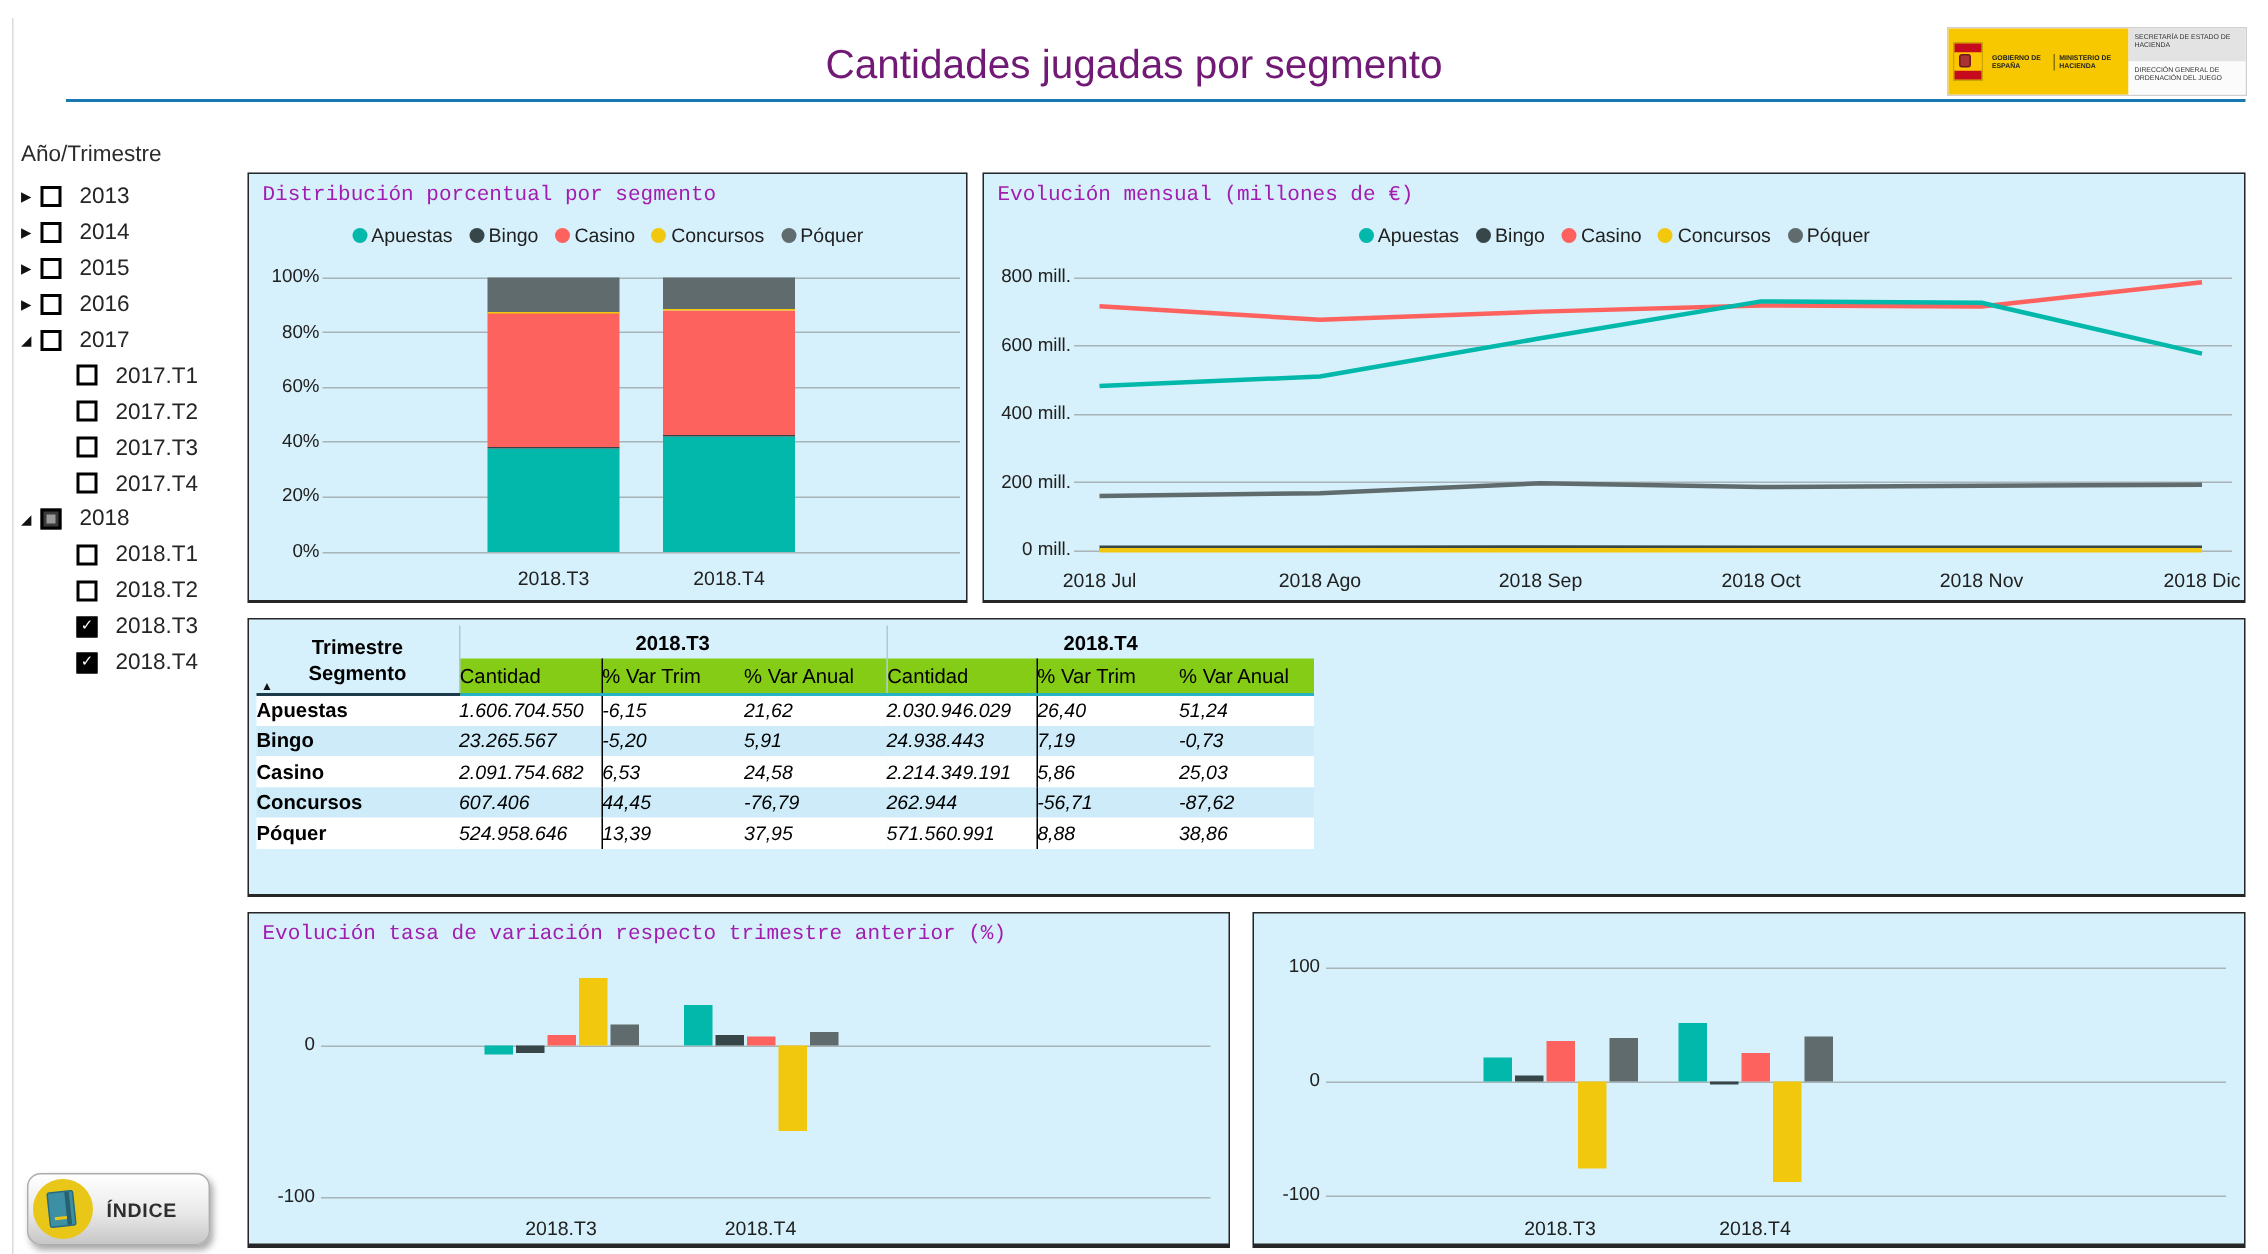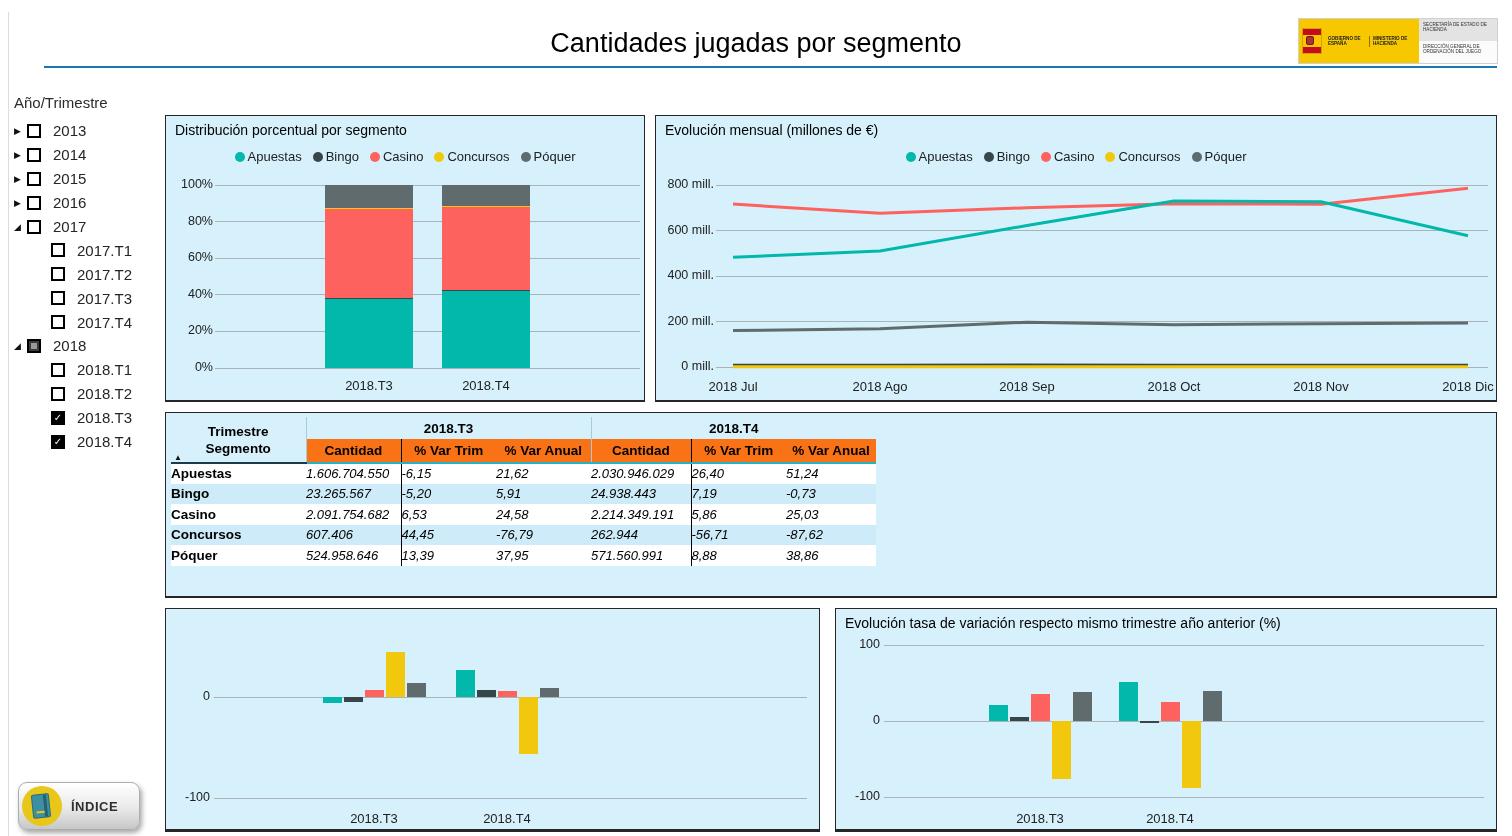--- a/index.html
+++ b/index.html
@@ -9,21 +9,21 @@
 
   
   .logo { position:absolute; left:30px; top:16px; width:130px; height:46px; }
   .logo-line1 { position:relative; font-size:22px; line-height:24px; white-space:nowrap; }
   .logo-w1 { color:#6d6d6d; }
   .logo-w2 { color:#3f4447; font-weight:bold; letter-spacing:-0.5px; }
   .logo-circle { position:absolute; top:-9px; left:94px; width:22px; height:22px; border-radius:50%;
                  background:#e5c515; color:#4a4a4a; font-size:8px; display:flex; align-items:center; justify-content:center; }
   .logo-tag { font-size:8px; font-style:italic; color:#d9b310; text-align:right; margin-top:1px; }
   .page-title { position:absolute; left:50%; top:28px; transform:translateX(-50%); font-size:27px; font-weight:normal;
-                color:#000000; white-space:nowrap; }
+                color:#701a75; white-space:nowrap; }
   .header-rule { position:absolute; left:44px; right:15px; top:66px; height:2px; background:#1779b0; }
 
   .gov { position:absolute; left:1298px; top:18px; width:200px; height:46px; display:flex; border:1px solid #d0d0d0; }
   .gov-left { background:#f7c800; display:flex; align-items:center; width:120px; }
   .flag { width:26px; height:26px; margin-left:3px; display:flex; flex-direction:column; border:1px solid #c9a700; }
   .flag .fr { flex:1; background:#c60b1e; }
   .flag .fy { flex:2; background:#ffc400; position:relative; }
   .crest { position:absolute; left:3px; top:1px; width:8px; height:9px; background:#a33; border-radius:2px; border:1px solid #6a1a1a; }
   .gov-txt { display:flex; align-items:center; margin-left:3px; }
   .gov-block { font-size:4.6px; font-weight:bold; color:#222; line-height:5.5px; padding:0 3px; }
@@ -45,21 +45,21 @@
   .cb-inner { position:absolute; left:2px; top:2px; width:6px; height:6px; background:#9a9a9a; }
   .tlabel { margin-left:12px; font-size:15px; color:#252525; }
 
   
   .panel { position:absolute; background:#d6f1fb; border:1px solid #262626; }
   #panel-pct      { left:165px; top:115px; width:480px; height:287px; border-bottom-width:2px; }
   #panel-monthly  { left:655px; top:115px; width:842px; height:287px; border-bottom-width:2px; }
   #panel-table    { left:165px; top:412px; width:1332px; height:186px; border-bottom-width:2px; }
   #panel-vartrim  { left:165px; top:608px; width:655px; height:224px; border-bottom-width:3px; }
   #panel-varanual { left:835px; top:608px; width:662px; height:224px; border-bottom-width:3px; }
-  .ptitle { position:absolute; left:9px; top:6px; font-size:14px; color:#000000; white-space:nowrap; }
+  .ptitle { position:absolute; left:9px; top:6px; font-size:14px; color:#a21caf; white-space:nowrap;font-family:Liberation Mono, monospace; }
   .legend { position:absolute; left:0; right:0; top:33px; display:flex; justify-content:center; gap:11px;
             font-size:13px; color:#212121; }
   .lg-item { display:flex; align-items:center; gap:3px; cursor:pointer; }
   .lg-dot { width:10px; height:10px; border-radius:50%; }
   .gline { position:absolute; height:1px; background:#a9b4b8; }
   .ylab { position:absolute; font-size:12.5px; color:#212121; }
   .xlab { position:absolute; width:100px; text-align:center; font-size:13px; color:#212121; }
 
   
   #plot-pct { position:absolute; left:55px; top:69px; width:415px; height:183px; }
@@ -82,21 +82,21 @@
 
   
   #table-host { position:absolute; left:5px; top:4px; }
   #table-host table { border-collapse:collapse; table-layout:fixed; font-size:13px; color:#000; }
   #table-host th, #table-host td { padding:0; }
   th.corner { position:relative; height:46px; background:#d6f1fb; border-bottom:2px solid #1b3a4a; }
   .c1, .c2 { font-weight:bold; font-size:13.5px; text-align:center; line-height:17px; }
   .sort { position:absolute; left:3px; bottom:0px; font-size:8px; color:#111; }
   th.grp { font-weight:bold; font-size:13.5px; text-align:center; height:22px; background:#d6f1fb;
            border-left:1px solid #a8cadb; }
-  th.sub { font-weight:bold; font-size:13.5px; text-align:center; height:24px; background:#f97316;
+  th.sub { font-weight:normal; font-size:13.5px; text-align:left; height:24px; background:#84cc16;
            border-bottom:2px solid #25b2c5; }
   th.sub.col2, th.sub.col5 { border-left:1px solid #a8cadb; }
   th.sub.col3, th.sub.col6, td.col3, td.col6 { border-left:1px solid #000; }
   tbody tr { background:#fff; }
   tbody tr:nth-child(even) { background:#cdebf8; }
   th.rowlab { font-weight:bold; font-size:13.5px; text-align:left; padding-left:6px; height:20.5px; }
   td.num { padding-right:10px; font-size:13px;font-style:italic; }
 
   
   .indice { position:absolute; left:18px; top:782px; width:122px; height:48px; border:1px solid #adadad;
@@ -399,20 +399,21 @@
               <td class="num col5">571.560.991</td>
               <td class="num col6">8,88</td>
               <td class="num col7">38,86</td>
             </tr>
           </tbody>
         </table>
       </div>
   </div>
 
   <div class="panel" id="panel-vartrim">
+    <div class="ptitle">Evolución tasa de variación respecto trimestre anterior (%)</div>
     <div id="plot-vartrim">
         <div class="gline" style="top: 87.5px;"></div>
         <div class="ylab" style="top: 80px;">0</div>
         <div class="gline" style="top: 188.5px;"></div>
         <div class="ylab" style="top: 181px;">-100</div>
         <div class="gbar" style="left: 157px; height: 6.2115px; top: 88px; background: rgb(1, 184, 170);"></div>
         <div class="gbar" style="left: 178px; height: 5.252px; top: 88px; background: rgb(55, 70, 73);"></div>
         <div class="gbar" style="left: 199px; height: 6.5953px; top: 81.4047px; background: rgb(253, 98, 94);"></div>
         <div class="gbar" style="left: 220px; height: 44.8945px; top: 43.1055px; background: rgb(242, 200, 15);"></div>
         <div class="gbar" style="left: 241px; height: 13.5239px; top: 74.4761px; background: rgb(95, 107, 109);"></div>
@@ -420,21 +421,20 @@
         <div class="gbar" style="left: 290px; height: 26.664px; top: 61.336px; background: rgb(1, 184, 170);"></div>
         <div class="gbar" style="left: 311px; height: 7.2619px; top: 80.7381px; background: rgb(55, 70, 73);"></div>
         <div class="gbar" style="left: 332px; height: 5.9186px; top: 82.0814px; background: rgb(253, 98, 94);"></div>
         <div class="gbar" style="left: 353px; height: 57.2771px; top: 88px; background: rgb(242, 200, 15);"></div>
         <div class="gbar" style="left: 374px; height: 8.9688px; top: 79.0312px; background: rgb(95, 107, 109);"></div>
         <div class="xlab" style="left: 291px; top: 202px;">2018.T4</div>
       </div>
   </div>
 
   <div class="panel" id="panel-varanual">
-    <div class="ptitle">Evolución tasa de variación respecto mismo trimestre año anterior (%)</div>
     <div id="plot-varanual">
         <div class="gline" style="top: 35.5px;"></div>
         <div class="ylab" style="top: 28px;">100</div>
         <div class="gline" style="top: 111.5px;"></div>
         <div class="ylab" style="top: 104px;">0</div>
         <div class="gline" style="top: 187.5px;"></div>
         <div class="ylab" style="top: 180px;">-100</div>
         <div class="gbar" style="left: 153px; height: 16.4312px; top: 95.5688px; background: rgb(1, 184, 170);"></div>
         <div class="gbar" style="left: 174px; height: 4.4916px; top: 107.508px; background: rgb(55, 70, 73);"></div>
         <div class="gbar" style="left: 195px; height: 26.8736px; top: 85.1264px; background: rgb(253, 98, 94);"></div>

